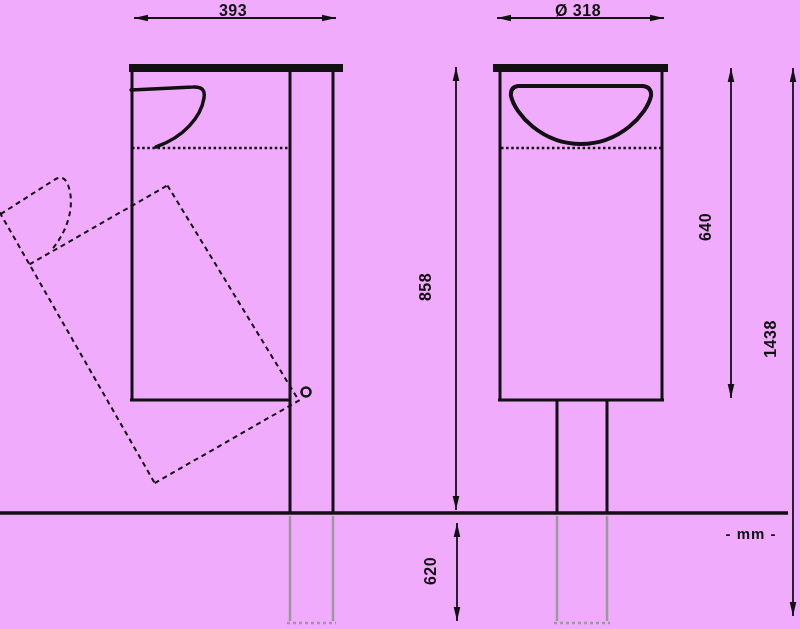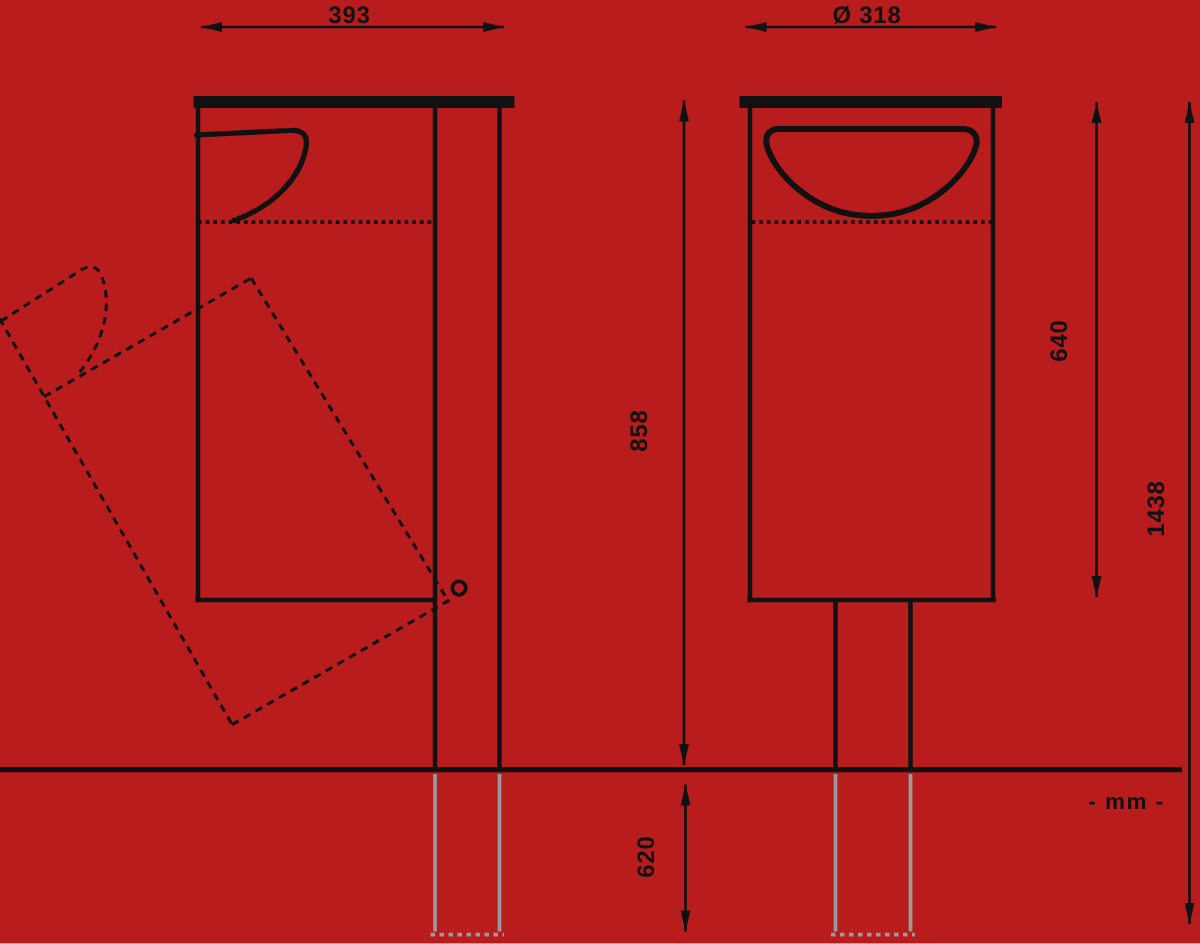--- a/index.html
+++ b/index.html
@@ -1,16 +1,16 @@
 <!DOCTYPE html>
 <html><head>
 <meta charset="utf-8">
 <style>
   html,body{margin:0;padding:0;background:#fff;}
-  #stage{position:relative;width:800px;height:629px;background:#b91c1c;overflow:hidden;
+  #stage{position:relative;width:800px;height:629px;background:#f0abfc;overflow:hidden;
          font-family:"Liberation Sans", sans-serif;}
   svg{display:block;}
   text{font-family:"Liberation Sans", sans-serif;font-weight:bold;fill:#111;}
   .dimtxt{font-size:16px;letter-spacing:0.5px;}
   .unittxt{font-size:15px;letter-spacing:1px;}
 </style>
 </head>
 <body>
 
 <div id="stage">

